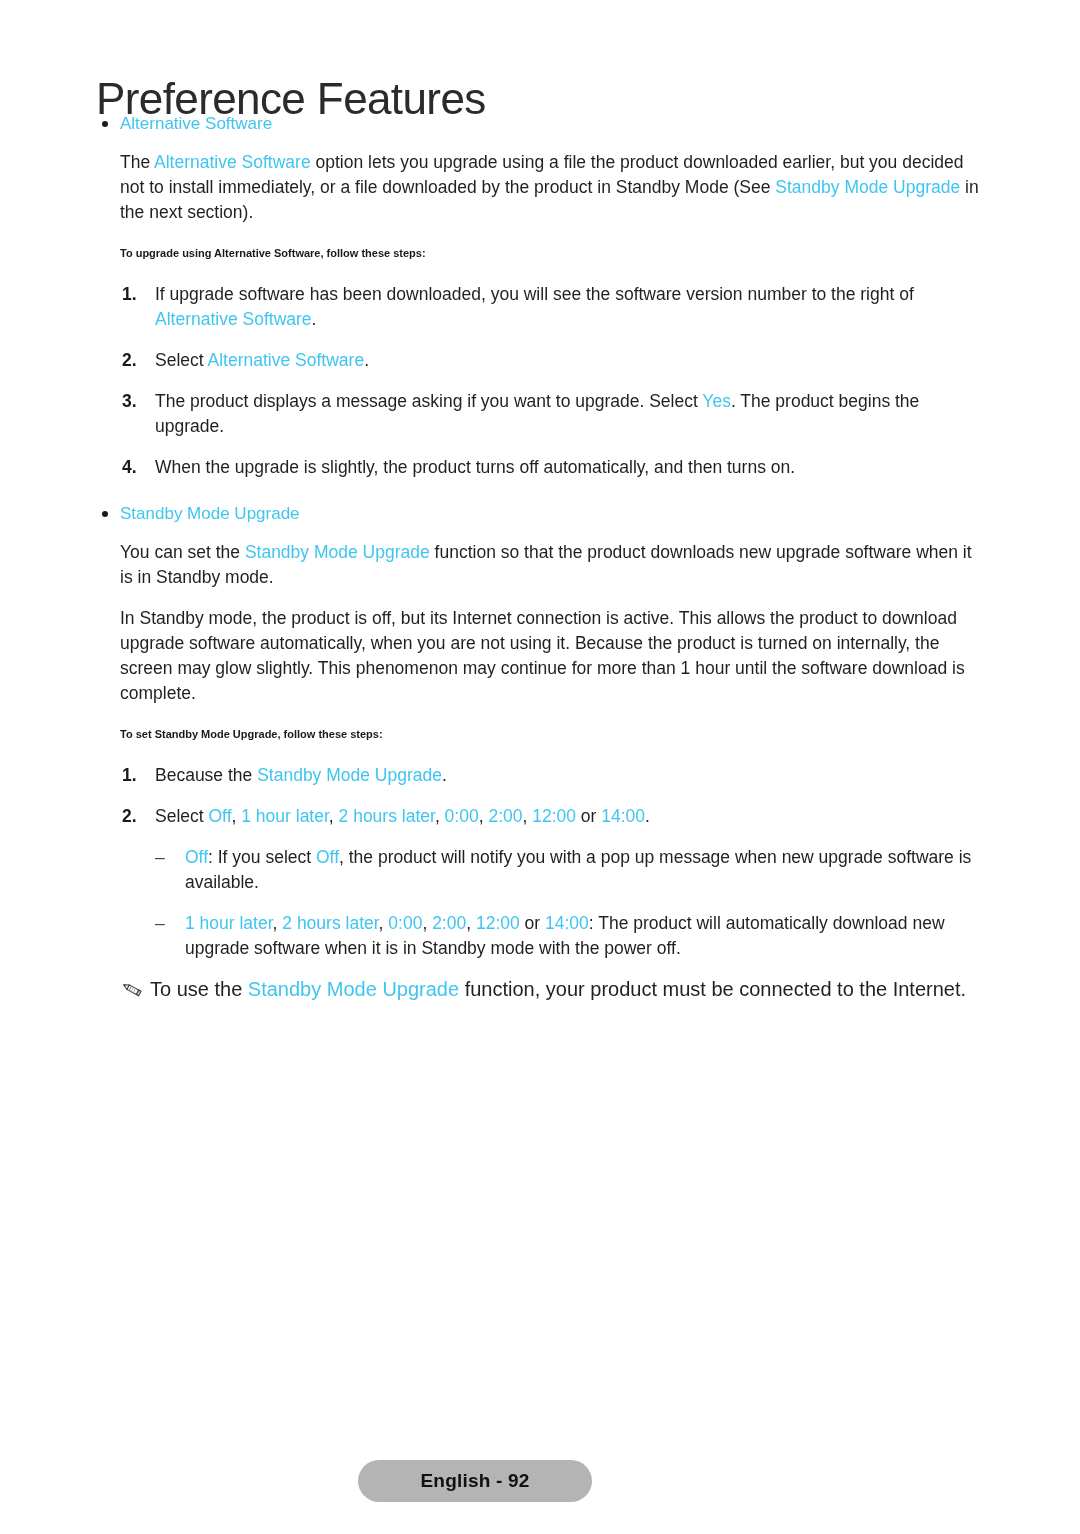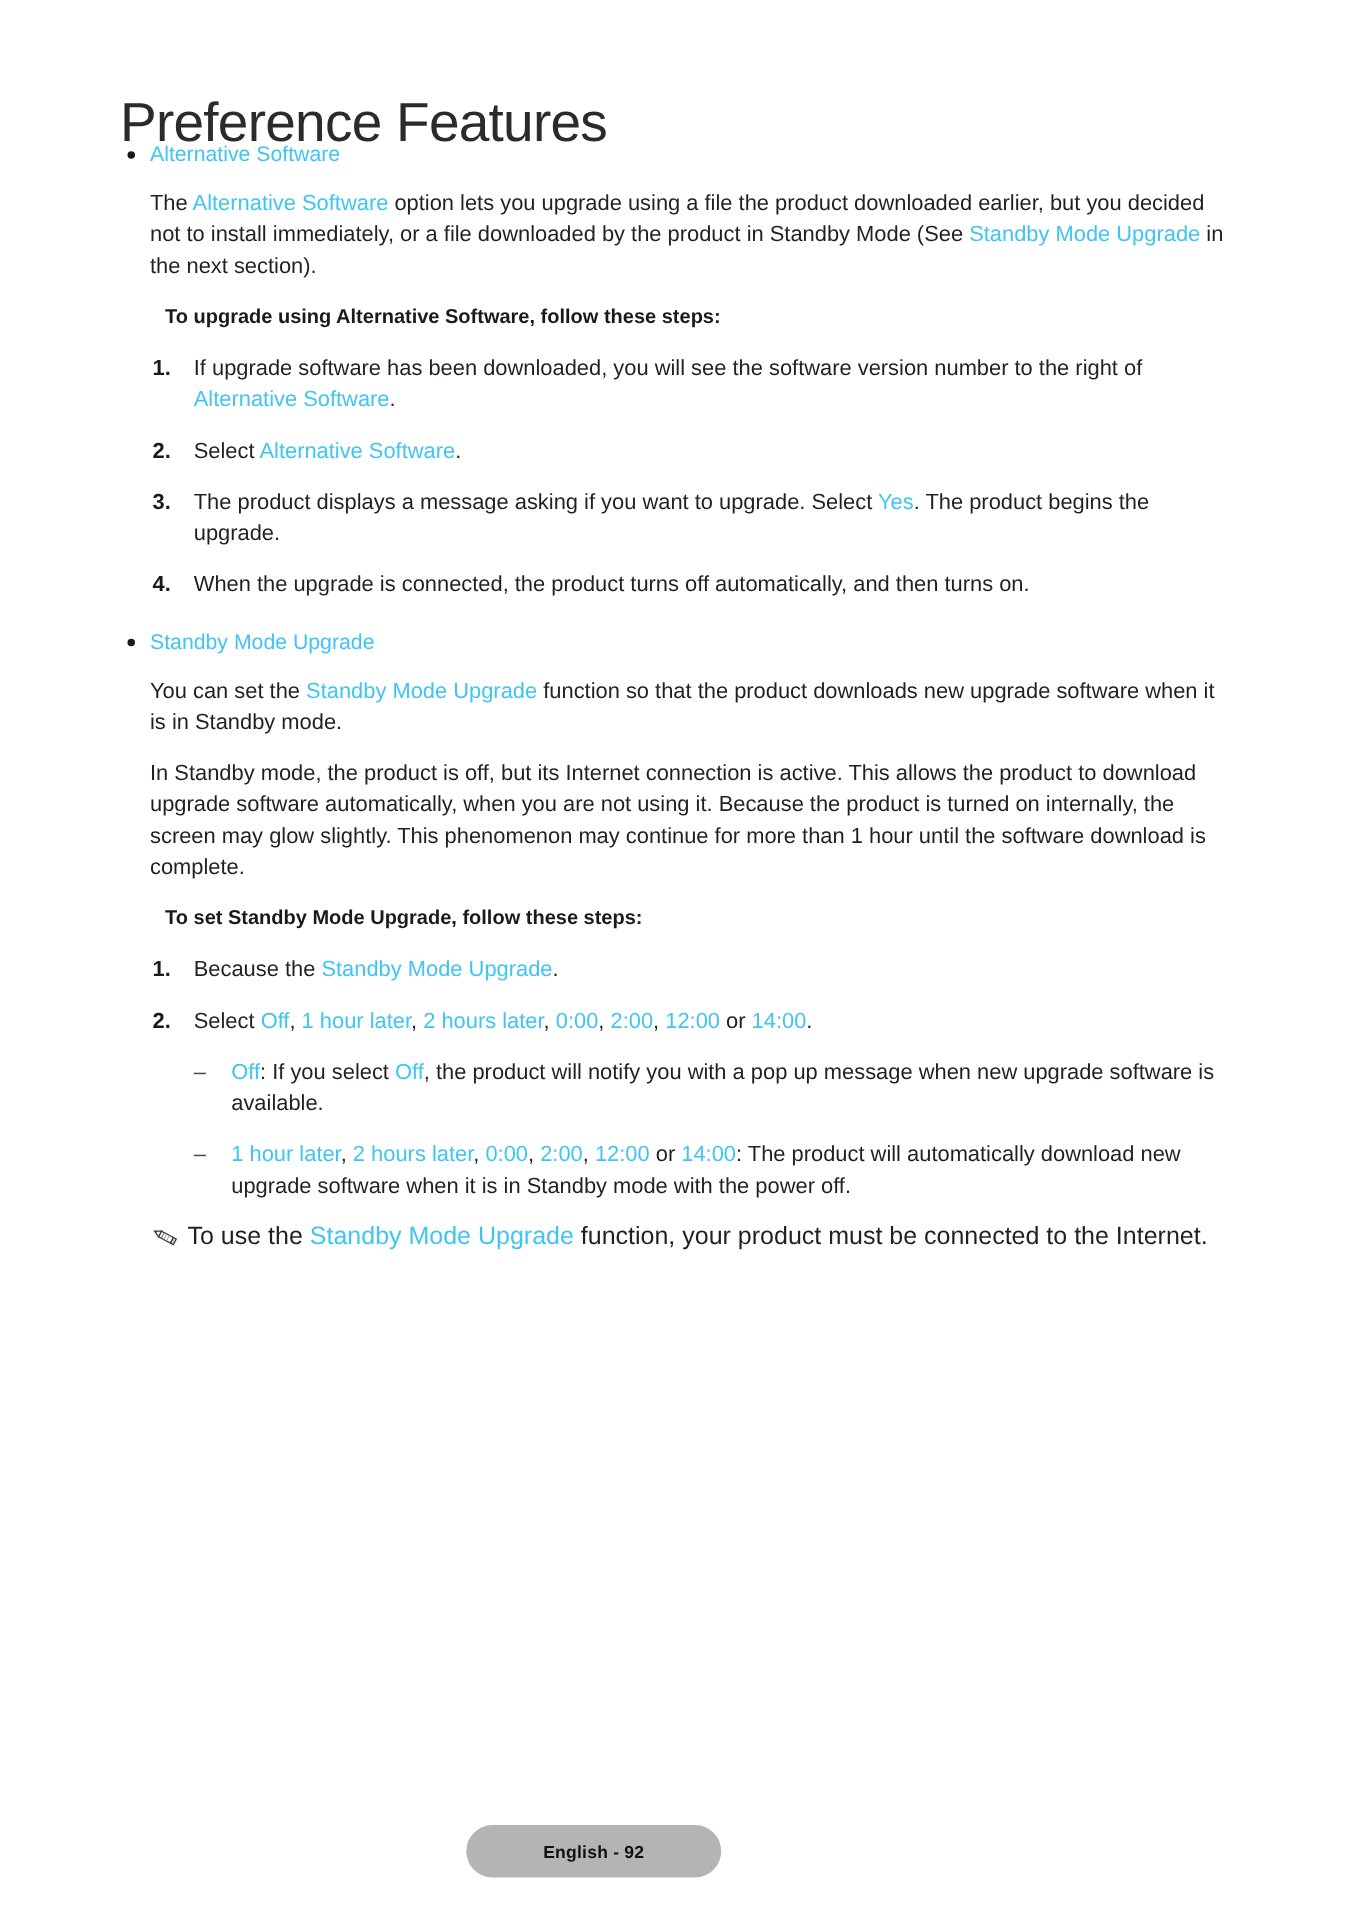--- a/index.html
+++ b/index.html
@@ -68,24 +68,24 @@
     margin: 0 0 16px 0;
     padding-left: 120px;
     padding-right: 96px;
     font-size: 17.5px;
     line-height: 25px;
     color: #231f20;
     text-align: left;
   }
 
   .bold-head {
-    margin: 14px 0 16px 12px;
+    margin: 14px 0 16px 0;
     padding-left: 120px;
     padding-right: 90px;
-    font-size: 16px;
+    font-size: 11px;
     line-height: 25px;
     font-weight: bold;
     color: #1a1a1a;
   }
 
   
   .step {
     position: relative;
     margin: 0 0 16px 0;
     padding-left: 155px;
@@ -142,21 +142,21 @@
     position: absolute;
     left: 0;
     right: 0;
     top: 1460px;
     display: flex;
     justify-content: center;
   }
   .footer-pill {
     background: #b4b4b4;
     color: #111111;
-    font-size: 14px;
+    font-size: 19px;
     font-weight: bold;
     border-radius: 22px;
     padding: 11px 62px;
     line-height: 20px;
     letter-spacing: 0.2px;
   }
 </style>
 </head>
 <body>
 
@@ -181,21 +181,21 @@
 
     <div class="step">
       <span class="num">2.</span><span>Select </span><span class="hl">Alternative Software</span><span>.</span>
     </div>
 
     <div class="step">
       <span class="num">3.</span><span>The product displays a message asking if you want to upgrade. Select </span><span class="hl">Yes</span><span>. The product begins the upgrade.</span>
     </div>
 
     <div class="step">
-      <span class="num">4.</span><span>When the upgrade is connected, the product turns off automatically, and then turns on.</span>
+      <span class="num">4.</span><span>When the upgrade is slightly, the product turns off automatically, and then turns on.</span>
     </div>
 
     <div class="bullet-head" style="margin-top:22px">
       <span class="dot"></span>
       <span>Standby Mode Upgrade</span>
     </div>
 
     <p class="para"><span>You can set the </span><span class="hl">Standby Mode Upgrade</span><span> function so that the product downloads new upgrade software when it is in Standby mode.</span></p>
 
     <p class="para">In Standby mode, the product is off, but its Internet connection is active. This allows the product to download upgrade software automatically, when you are not using it. Because the product is turned on internally, the screen may glow slightly. This phenomenon may continue for more than 1 hour until the software download is complete.</p>

